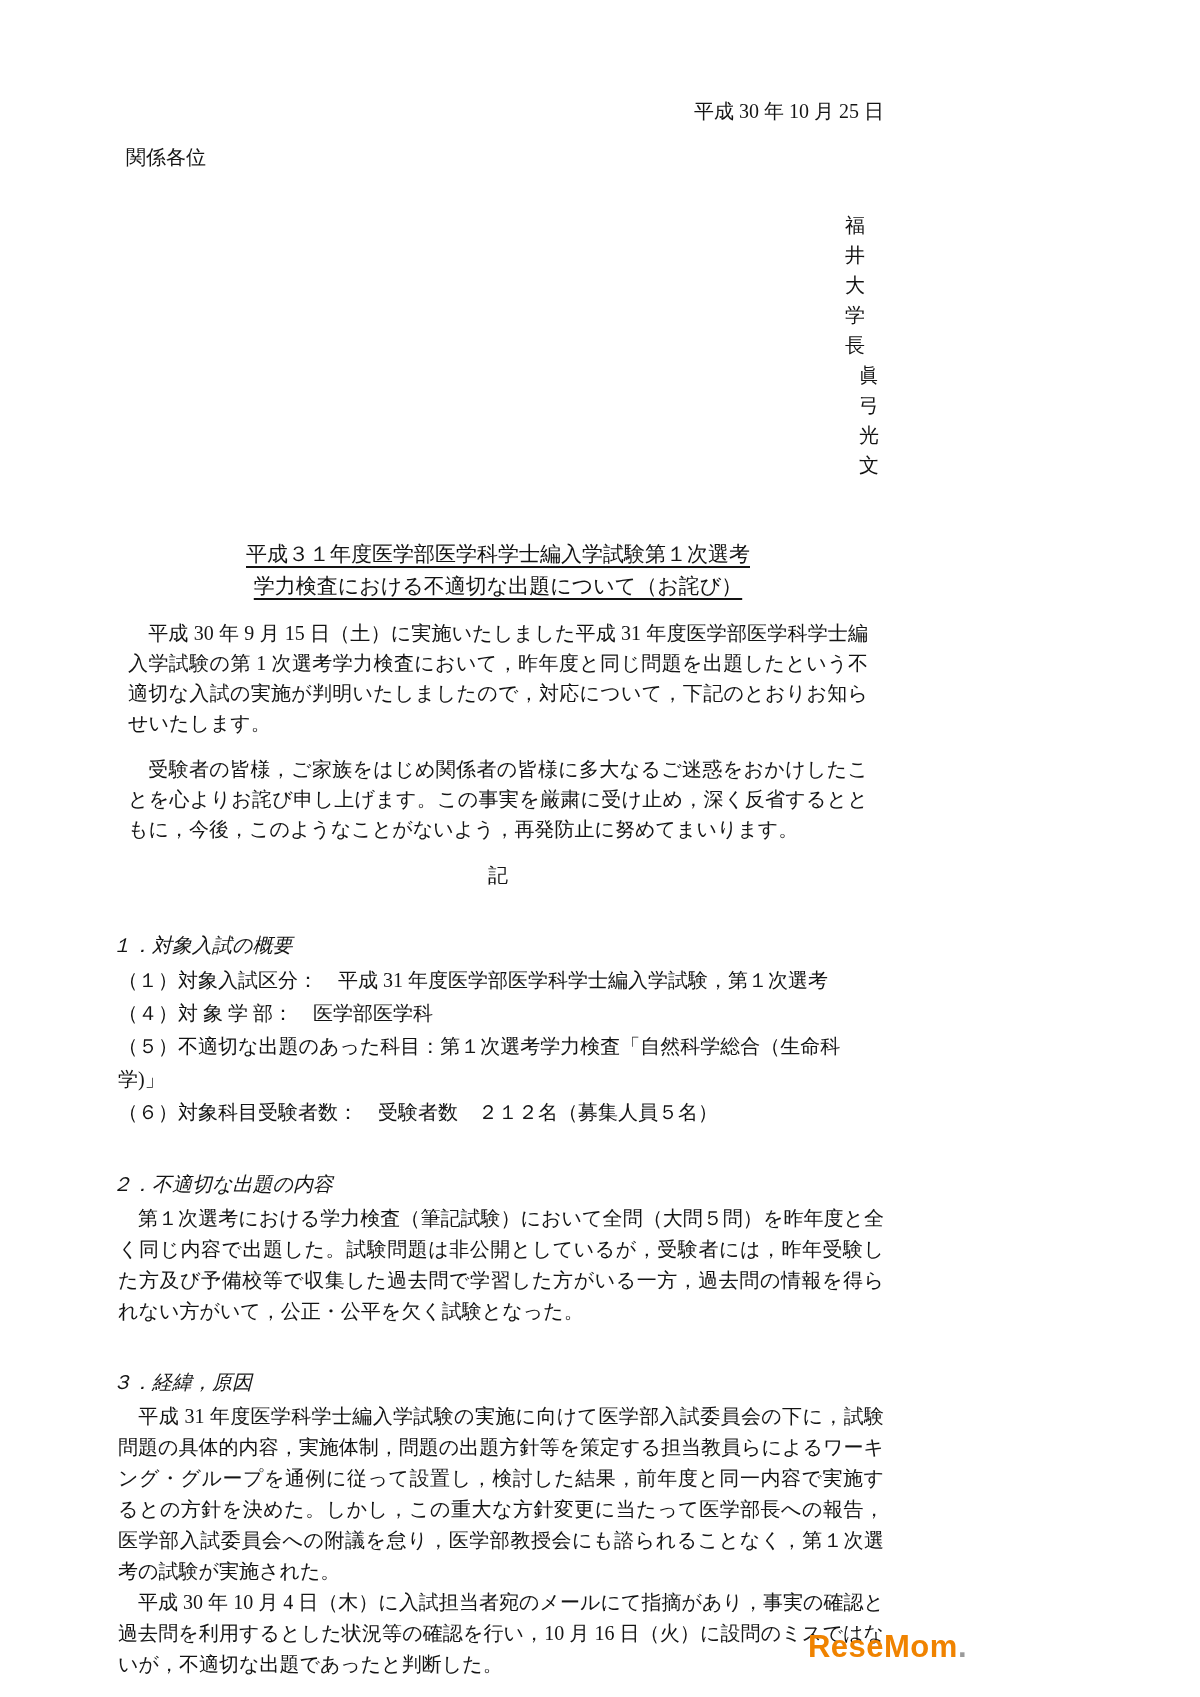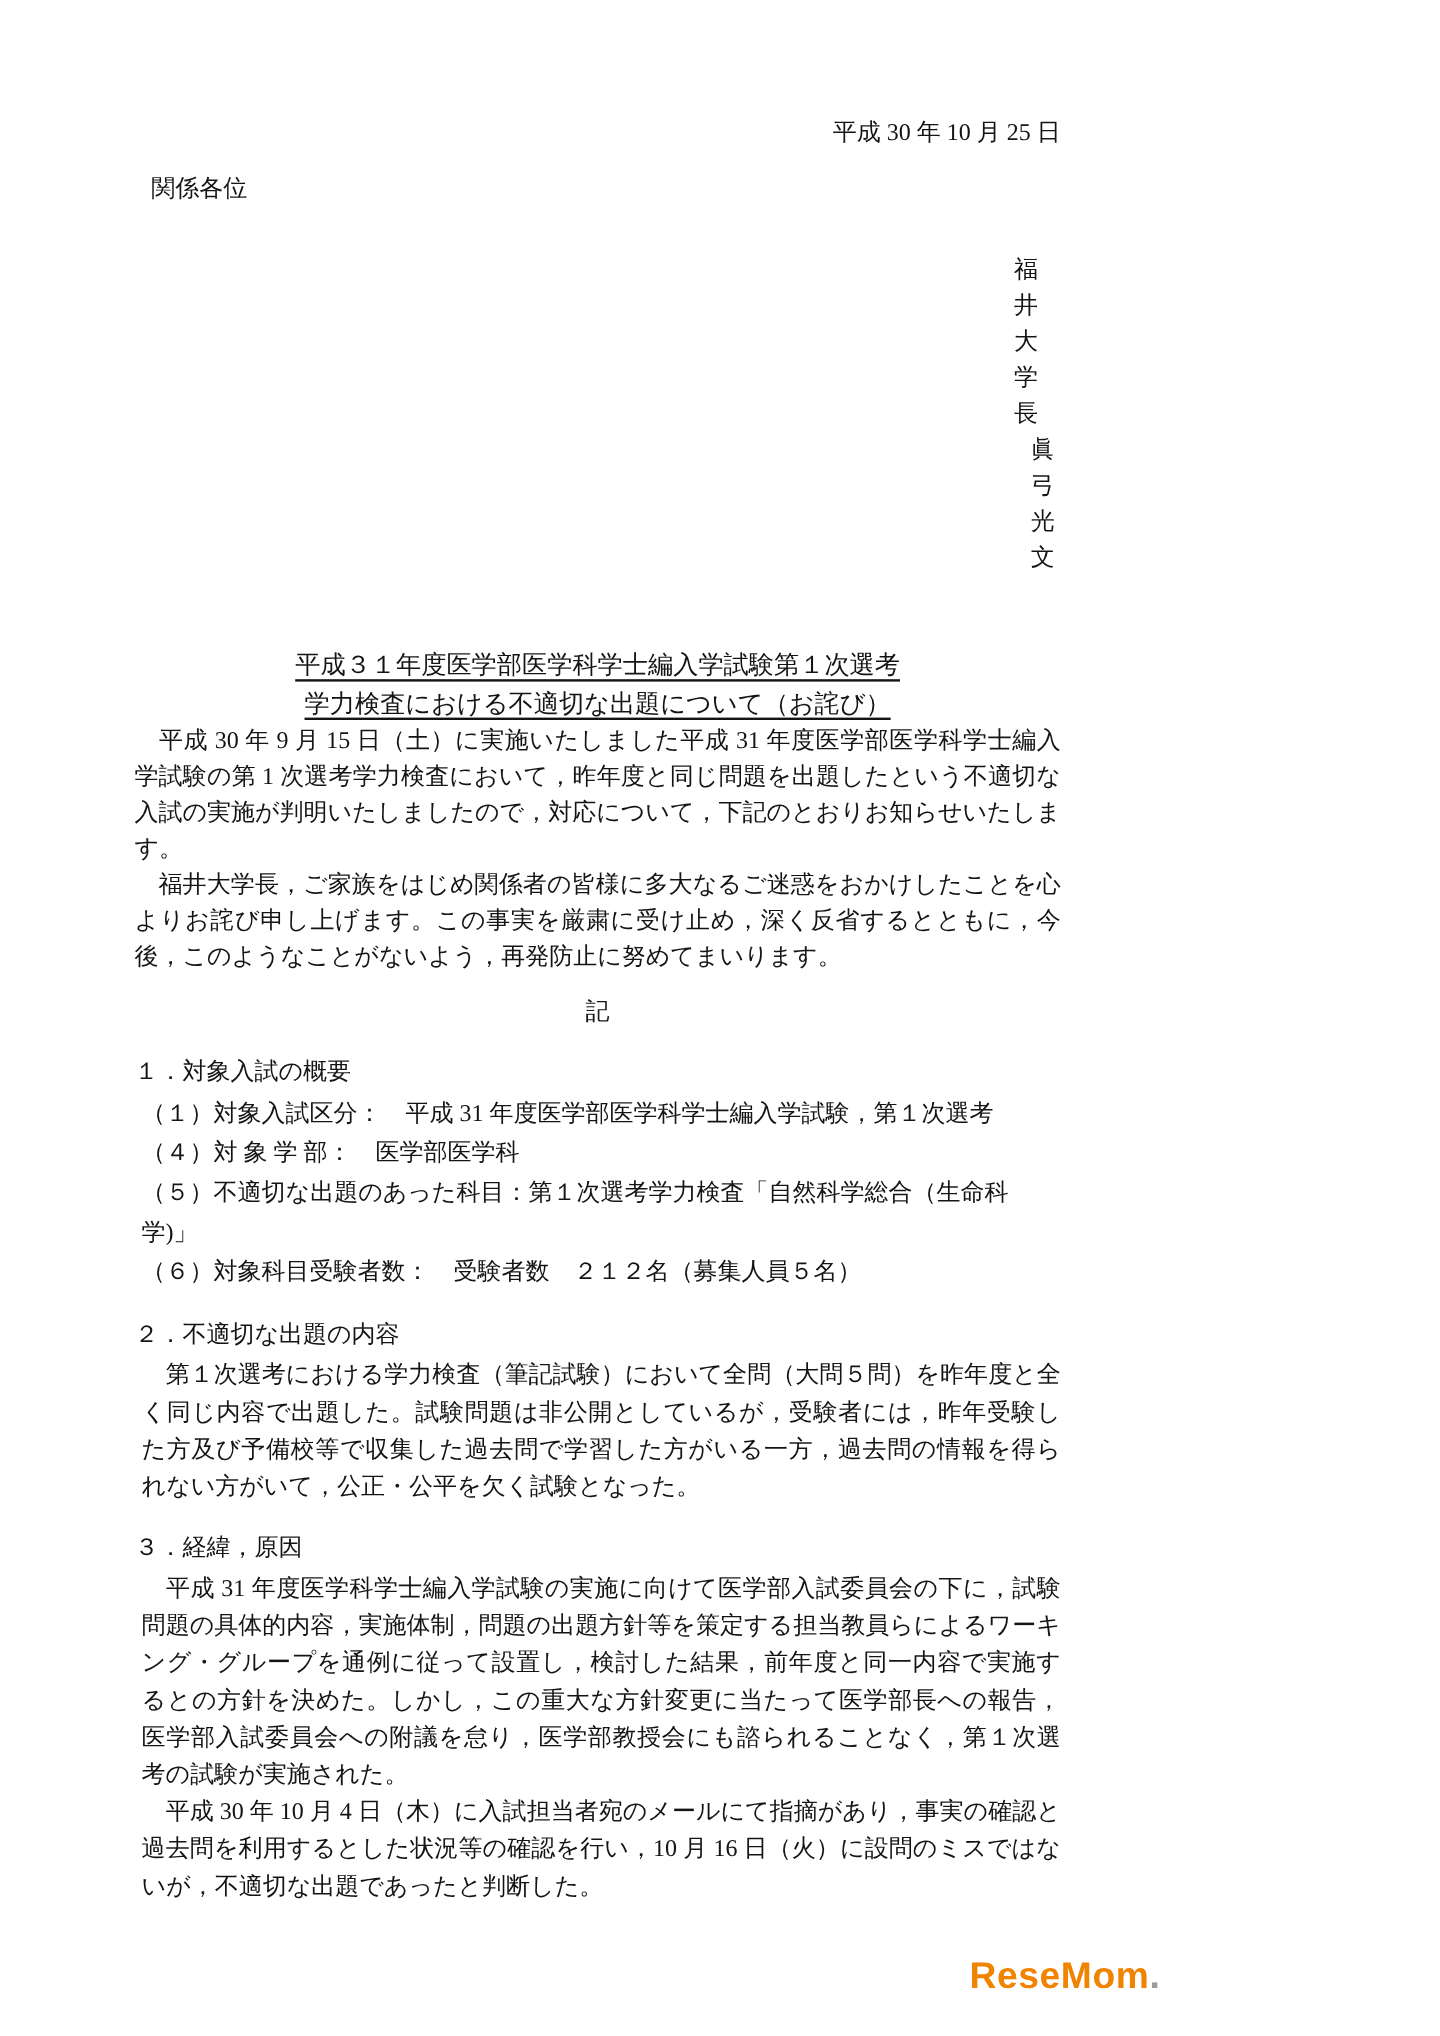--- a/index.html
+++ b/index.html
@@ -37,31 +37,32 @@
     text-align:center;
     font-size:21px;
     line-height:32px;
   }
   .doc-title .u {
     text-decoration:underline;
     text-underline-offset:5px;
   }
   .para {
     text-align:justify;
-    margin:0;
+    margin:16px;
     font-family:Liberation Serif, serif;
   }
   .intro { margin-bottom:0; }
   .ki {
     text-align:center;
     margin:16px 0 18px 0;
   }
   .section-heading {
-    margin-top:20px;
+    margin-top:40px;
     margin-bottom:4px;
+    font-style:italic;
   }
   .overview-item {
     line-height:33px;
     padding-left:6px;
   }
   .section-para {
     text-align:justify;
     line-height:31px;
     padding-left:6px;
     margin:0;
@@ -92,21 +93,21 @@
       <div class="sender-name">眞弓　光文</div>
     </div>
 
     <div class="doc-title">
       <div><span class="u">平成３１年度医学部医学科学士編入学試験第１次選考</span></div>
       <div><span class="u">学力検査における不適切な出題について（お詫び）</span></div>
     </div>
 
     <div class="intro">
       <p class="para">　平成 30 年 9 月 15 日（土）に実施いたしました平成 31 年度医学部医学科学士編入学試験の第 1 次選考学力検査において，昨年度と同じ問題を出題したという不適切な入試の実施が判明いたしましたので，対応について，下記のとおりお知らせいたします。</p>
-      <p class="para">　福井大学長，ご家族をはじめ関係者の皆様に多大なるご迷惑をおかけしたことを心よりお詫び申し上げます。この事実を厳粛に受け止め，深く反省するとともに，今後，このようなことがないよう，再発防止に努めてまいります。</p>
+      <p class="para">　受験者の皆様，ご家族をはじめ関係者の皆様に多大なるご迷惑をおかけしたことを心よりお詫び申し上げます。この事実を厳粛に受け止め，深く反省するとともに，今後，このようなことがないよう，再発防止に努めてまいります。</p>
     </div>
 
     <div class="ki">記</div>
 
     <div>
       <div class="section-heading">１．対象入試の概要</div>
       <div class="overview-item">（１）対象入試区分：　平成 31 年度医学部医学科学士編入学試験，第１次選考</div>
       <div class="overview-item">（４）対 象 学 部：　医学部医学科</div>
       <div class="overview-item">（５）不適切な出題のあった科目：第１次選考学力検査「自然科学総合（生命科学)」</div>
       <div class="overview-item">（６）対象科目受験者数：　受験者数　２１２名（募集人員５名）</div>

